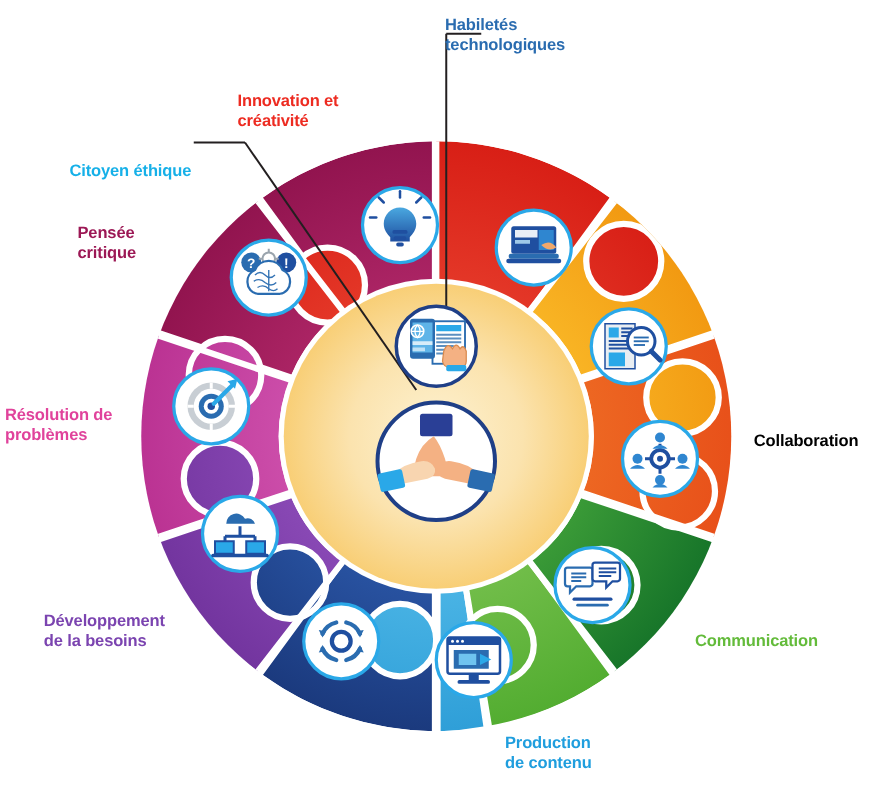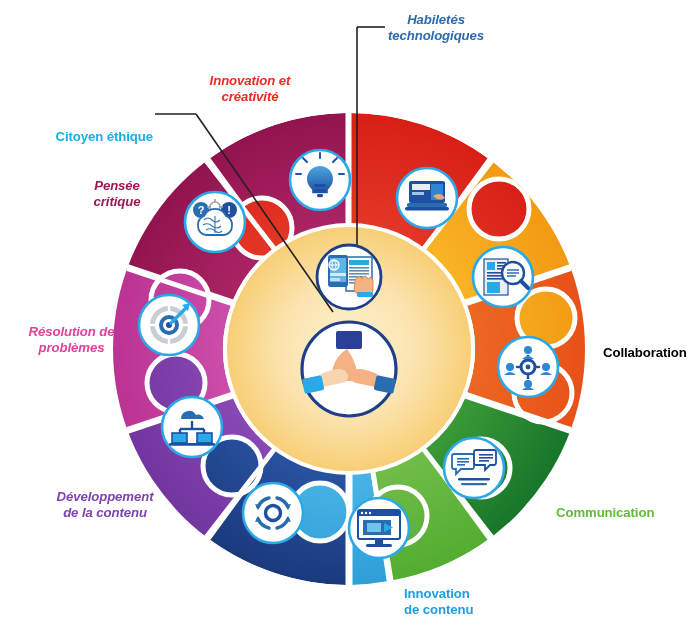--- a/index.html
+++ b/index.html
@@ -14,21 +14,21 @@
 
   .lbl{
     position:absolute;
     font-weight:700;
     font-size:13.2px;
     line-height:1.22;
     letter-spacing:-0.1px;
     white-space:pre-line;
     margin:0;
   }
-  .lbl.c{text-align:center;font-style:italic;}
+  .lbl.c{text-align:left;}
   .lbl.l{text-align:left;}
   .lbl.r{text-align:right;}
 </style>
 </head>
 <body>
 
 <div id="stage">
 
   <svg id="wheel" viewBox="0 0 698 643" aria-hidden="true">
     <defs>
@@ -474,26 +474,26 @@
 
   <div class="lbl c" style="left:190px;top:73px;width:120px;color:#ed2b21;">Innovation et
 créativité</div>
 
 
 
   <div class="lbl l" style="left:603px;top:345px;width:95px;color:#000000;">Collaboration</div>
 
   <div class="lbl l" style="left:556px;top:505px;width:120px;color:#63bb3a;">Communication</div>
 
-  <div class="lbl l" style="left:404px;top:586px;width:130px;color:#1f9ede;">Innovation
+  <div class="lbl l" style="left:404px;top:586px;width:130px;color:#1f9ede;">Production
 de contenu</div>
 
 
   <div class="lbl c" style="left:35px;top:489px;width:140px;color:#7b44b0;">Développement
-de la contenu</div>
+de la besoins</div>
 
   <div class="lbl c" style="left:4px;top:324px;width:135px;color:#e0429b;">Résolution de
 problèmes</div>
 
   <div class="lbl c" style="left:62px;top:178px;width:110px;color:#9c1855;">Pensée
 critique</div>
 
 </div>
 
 </body></html>

